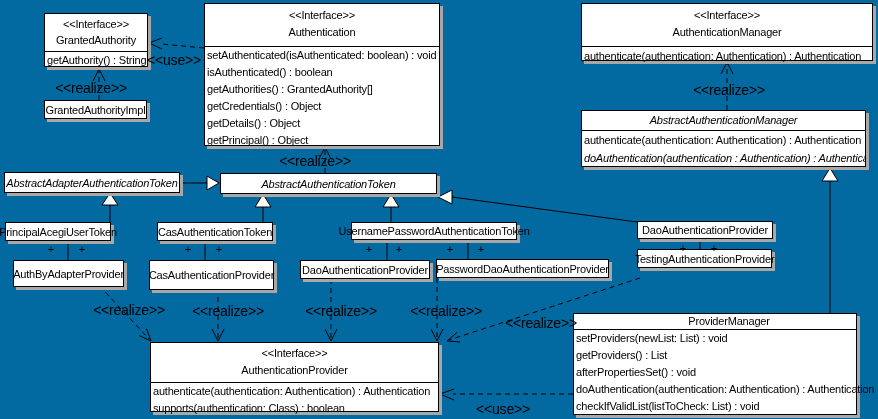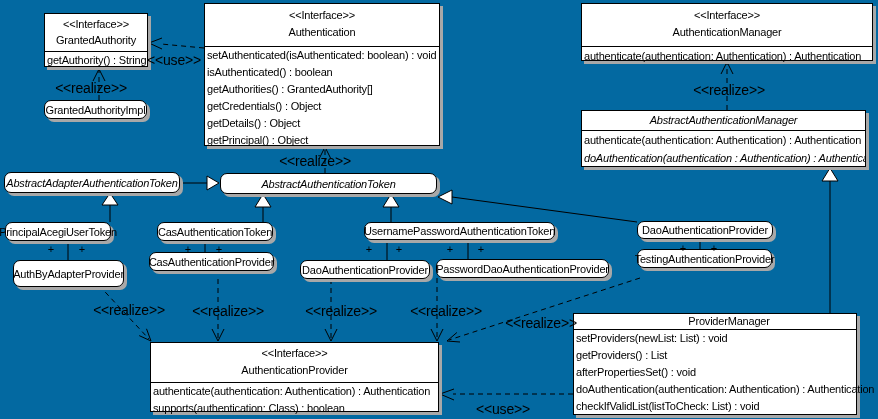--- a/index.html
+++ b/index.html
@@ -14,21 +14,21 @@
   .t35{height:35px;padding-top:2px;}
   .t35 .stereo,.t35 .cname{line-height:16px;}
   .t37{height:37px;padding-top:2px;}
   .t19{height:19px;}.t19 .cname{line-height:18px;}
   .t15{height:15px;margin-left:28px;}.t15 .cname{line-height:14px;}
   .methods{border-top:1px solid #000;}
   .m{line-height:17px;padding-left:2px;white-space:nowrap;overflow:hidden;}
   .m.h18{line-height:18px;}
   .ovf .m{overflow:visible;}
   .abs{font-style:italic;}
-  .single{display:flex;align-items:center;justify-content:center;border-radius:7px;}
+  .single{display:flex;align-items:center;justify-content:center;}
   .single .cname{line-height:18px;}
   .lbl{position:absolute;z-index:3;font-size:14px;letter-spacing:-0.2px;white-space:nowrap;
        transform:translateX(-50%);}
   .plus{position:absolute;z-index:3;font-size:11px;transform:translateX(-50%);}
 </style>
 </head>
 <body>
 
 <div id="canvas">
 
@@ -136,31 +136,31 @@
   <div class="box single" style="left:220px;top:173px;width:217px;height:21px">
     <div class="cname abs">AbstractAuthenticationToken</div>
   </div>
 
   <div class="box single" style="left:5px;top:222px;width:106px;height:19px">
     <div class="cname">PrincipalAcegiUserToken</div>
   </div>
   <div class="box single" style="left:157px;top:222px;width:116px;height:19px">
     <div class="cname">CasAuthenticationToken</div>
   </div>
-  <div class="box single" style="left:364px;top:222px;width:191px;height:18px">
+  <div class="box single" style="left:351px;top:222px;width:166px;height:18px">
     <div class="cname">UsernamePasswordAuthenticationToken</div>
   </div>
   <div class="box single" style="left:637px;top:221px;width:136px;height:18px">
     <div class="cname">DaoAuthenticationProvider</div>
   </div>
 
   <div class="box single" style="left:13px;top:260px;width:111px;height:27px">
     <div class="cname">AuthByAdapterProvider</div>
   </div>
-  <div class="box single" style="left:149px;top:252px;width:125px;height:19px">
+  <div class="box single" style="left:149px;top:260px;width:125px;height:30px">
     <div class="cname">CasAuthenticationProvider</div>
   </div>
   <div class="box single" style="left:300px;top:260px;width:130px;height:19px">
     <div class="cname">DaoAuthenticationProvider</div>
   </div>
   <div class="box single" style="left:436px;top:259px;width:173px;height:19px">
     <div class="cname">PasswordDaoAuthenticationProvider</div>
   </div>
   <div class="box single" style="left:637px;top:249px;width:135px;height:19px">
     <div class="cname">TestingAuthenticationProvider</div>

